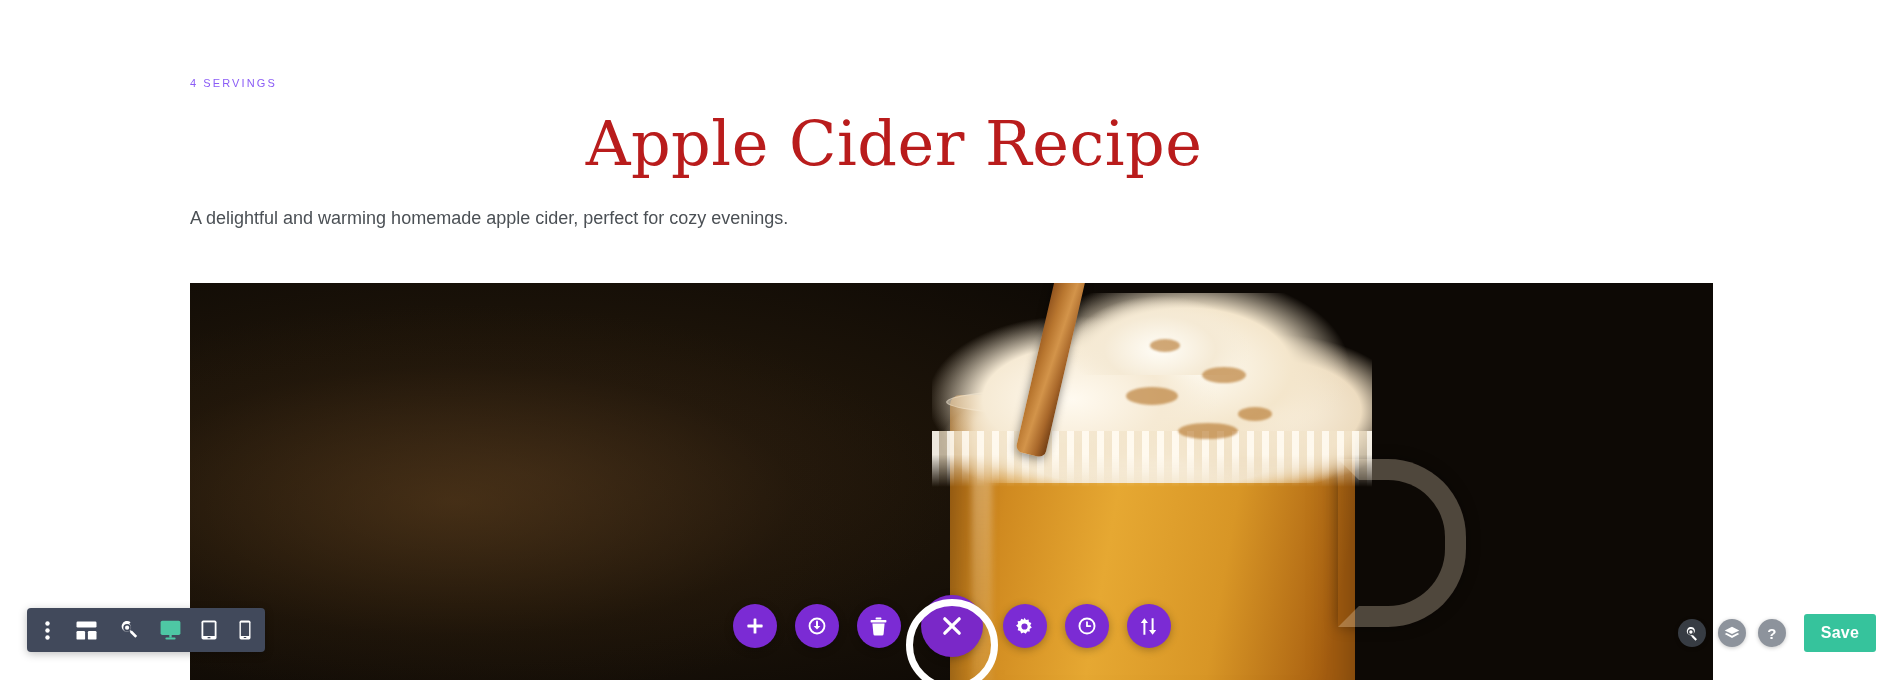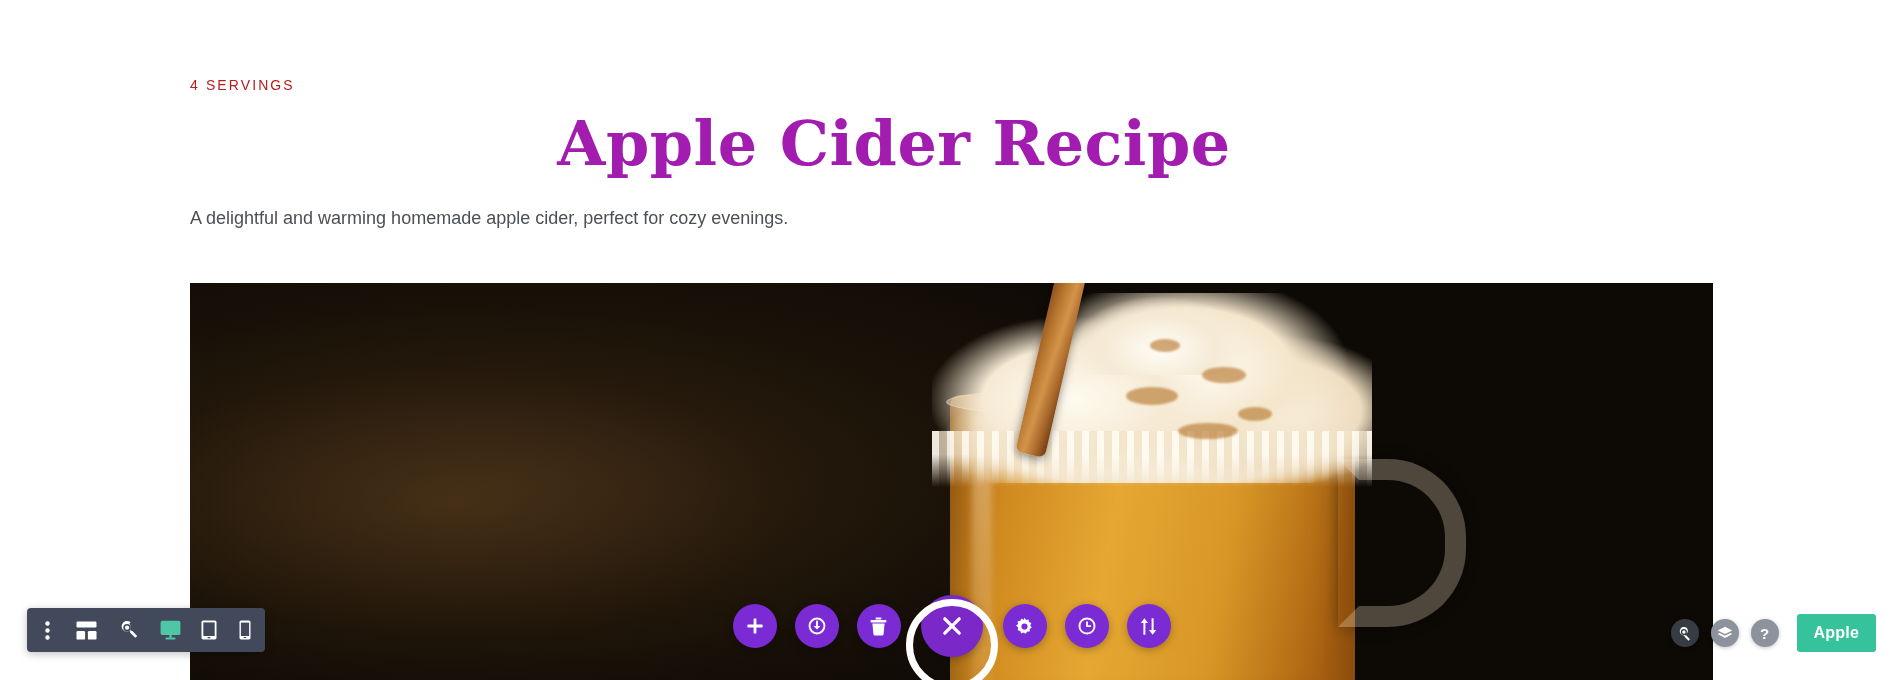--- a/index.html
+++ b/index.html
@@ -14,36 +14,36 @@
     width:1903px; height:680px;
     background:#ffffff;
   }
 
   
   .content { position:absolute; left:0; top:0; width:1903px; }
 
   .eyebrow {
     position:absolute;
     left:190px; top:77px;
-    font-size:14px;
+    font-size:11px;
     letter-spacing:2.1px;
-    color:#b91c1c;
+    color:#8b5cf6;
     font-weight:400;
     white-space:nowrap;
   }
 
   .recipe-title {
     position:absolute;
     left:0; top:108px;
     width:1788px;
     text-align:center;
     font-family:"DejaVu Serif", "Liberation Serif", serif;
     font-size:62px;
-    font-weight:700;
-    color:#a21caf;
+    font-weight:400;
+    color:#b91c1c;
     letter-spacing:0.5px;
     line-height:1.15;
     white-space:nowrap;
   }
 
   .recipe-subtitle {
     position:absolute;
     left:190px; top:208px;
     font-size:18px;
     color:#4b5055;
@@ -401,16 +401,16 @@
       <svg width="16" height="15" viewBox="0 0 16 15" aria-hidden="true">
         <path d="M8 .7 15.3 4.4 8 8.1.7 4.4z"></path>
         <path d="M2.6 7.1 8 9.85l5.4-2.75 1.9.95L8 11.9.7 8.05z"></path>
       </svg>
     </div>
 
     <div class="rt" title="Help">
       <span class="glyph">?</span>
     </div>
 
-    <button class="save-btn">Apple</button>
+    <button class="save-btn">Save</button>
   </div>
 
 </div>
 
 </body></html>

